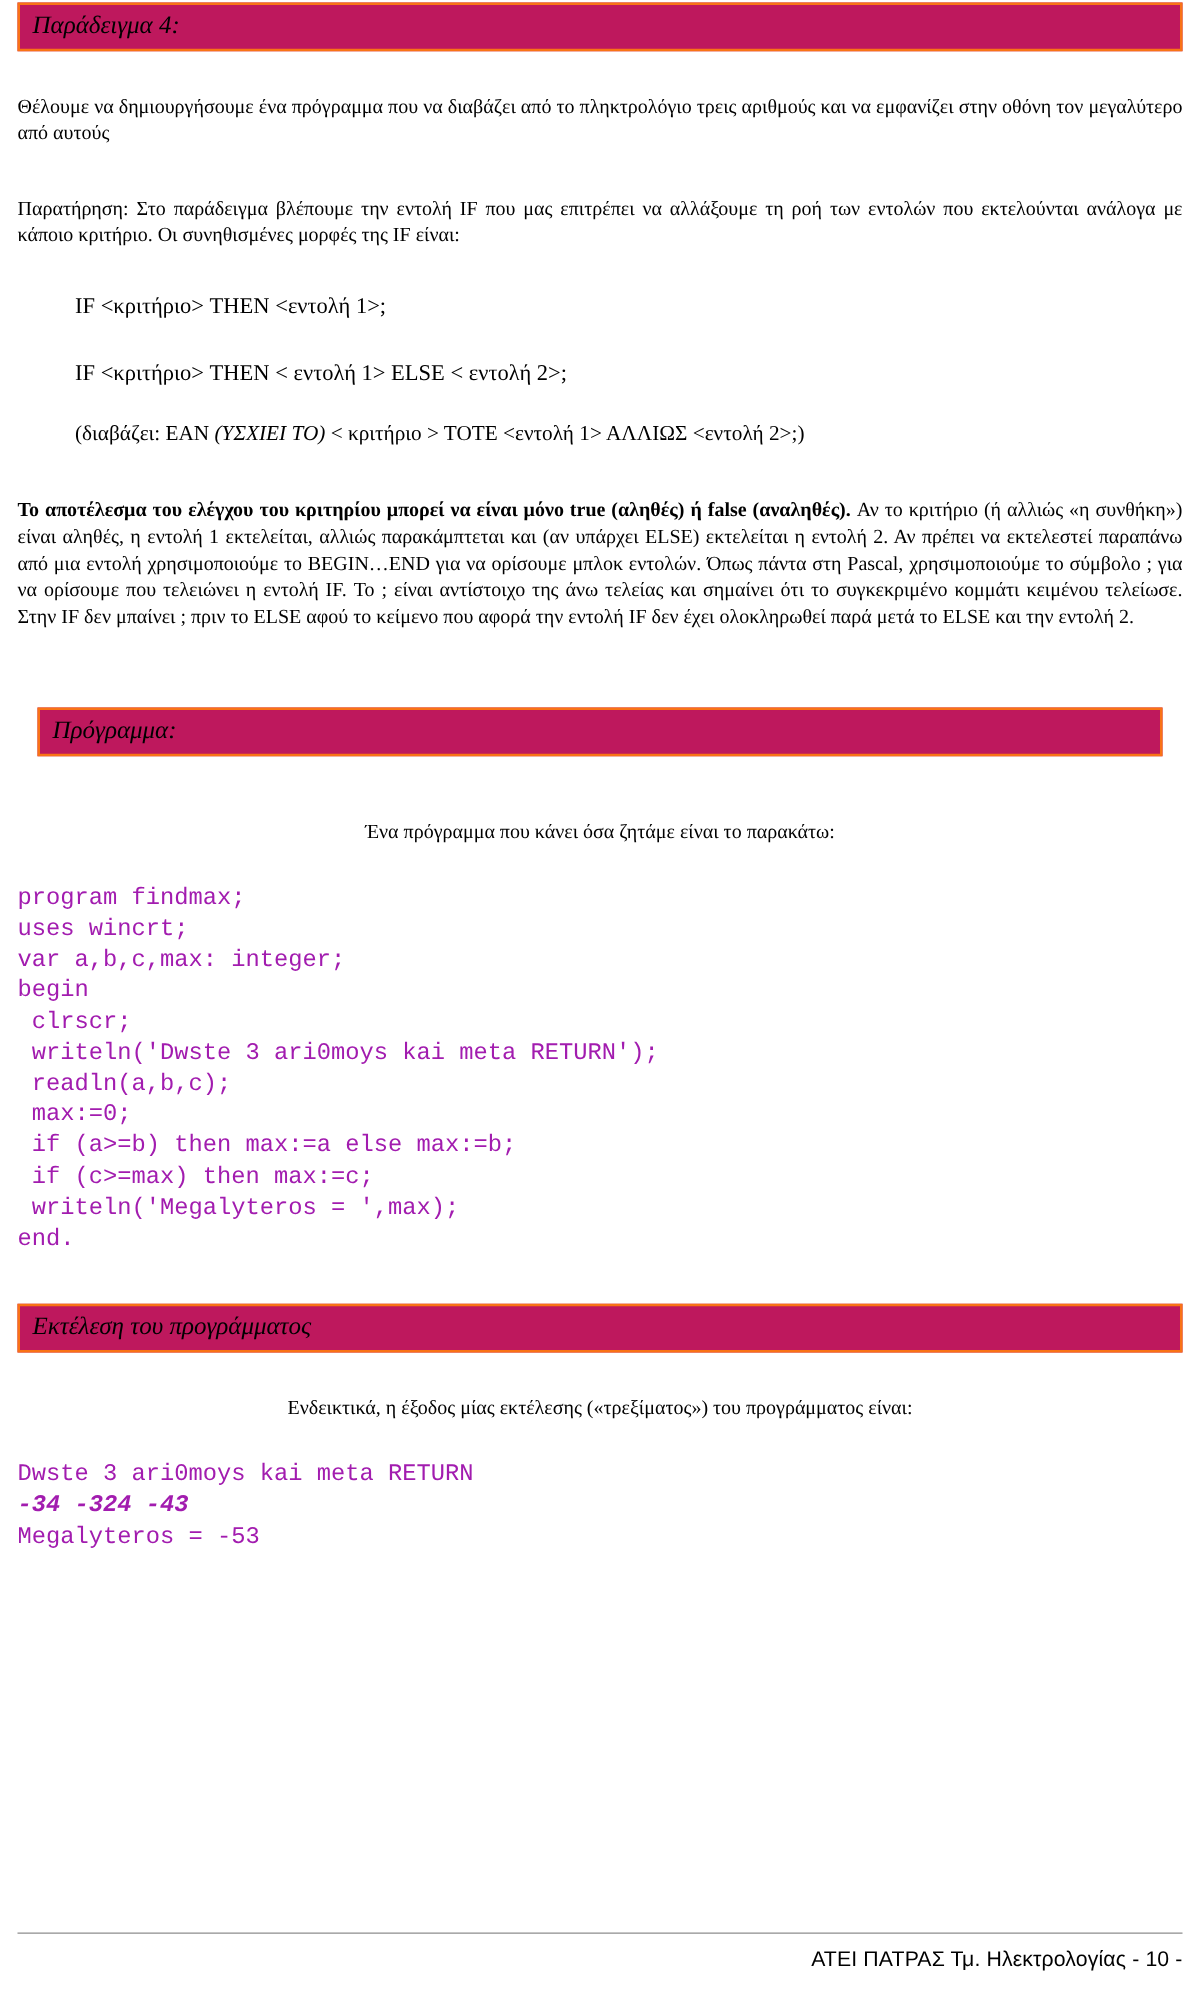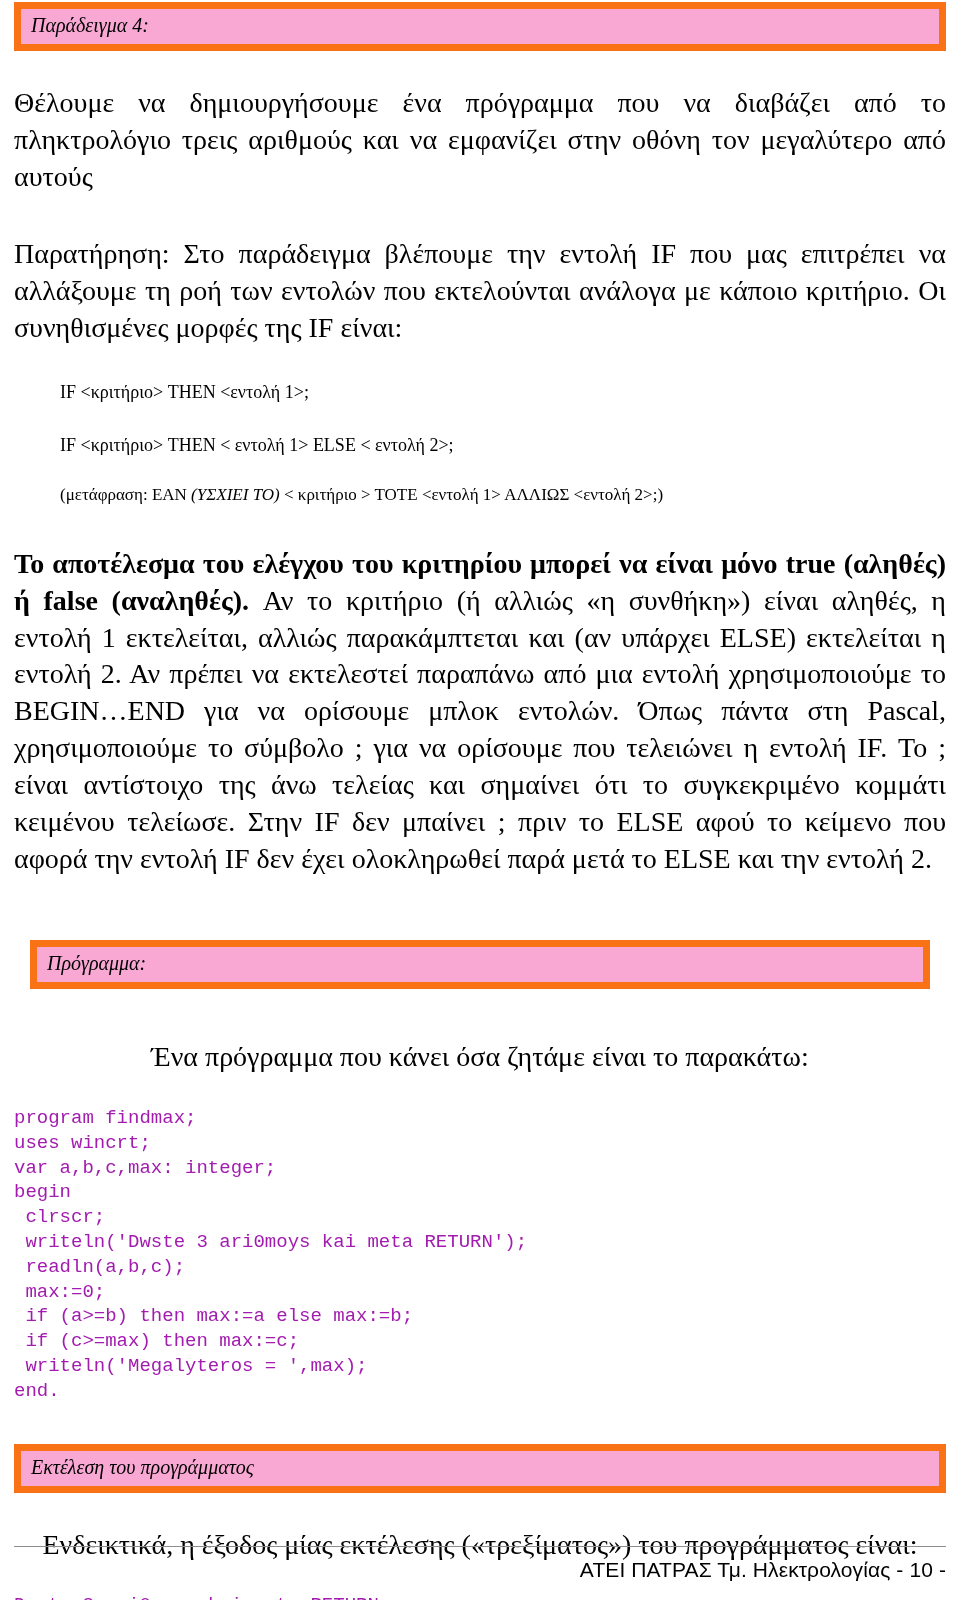--- a/index.html
+++ b/index.html
@@ -22,36 +22,36 @@
 
   .content {
     position: absolute;
     left: 14px;
     top: 0;
     width: 932px;
   }
 
   
   .section-box {
-    border: 7px solid #f97316;
+    border: 2px solid #f97316;
     box-sizing: border-box;
     padding: 5px 10px 7px 10px;
     font-style: italic;
     font-size: 20px;
     line-height: 1.15;
-    background: #f9a8d4;
+    background: #be185d;
   }
 
   .box-paradeigma { margin: 2px 0 0 0; }
   .box-programma  { margin: 16px; }
   .box-ektelesi   { margin: 0; }
 
   
   .para {
-    font-size: 28px;
+    font-size: 16px;
     line-height: 1.32;
     text-align: justify;
     margin: 0;
     hyphens: none;
   }
 
   .para.no-justify { text-align: center; }
 
   .para b { font-weight: bold; }
   .spacer-26 { height: 26px; }
@@ -106,21 +106,21 @@
     margin: 0;
     position: absolute;
     top: 14px;
   }
 
   .footer-text {
     position: absolute;
     top: 26px;
     right: 0;
     font-family: "Liberation Sans", "DejaVu Sans", sans-serif;
-    font-size: 21px;
+    font-size: 17px;
     letter-spacing: 0.1px;
     white-space: nowrap;
   }
 </style>
 </head>
 <body>
 
 <div class="page">
   <div class="content">
 
@@ -139,21 +139,21 @@
     <div class="spacer-34"></div>
 
     <div class="syntax-line">IF &lt;κριτήριο&gt; THEN &lt;εντολή 1&gt;;</div>
 
     <div class="spacer-30"></div>
 
     <div class="syntax-line">IF &lt;κριτήριο&gt; THEN &lt; εντολή 1&gt; ELSE &lt; εντολή 2&gt;;</div>
 
     <div class="spacer-26"></div>
 
-    <div class="syntax-line small"><span>(μετάφραση: ΕΑΝ </span><span class="it">(ΥΣΧΙΕΙ ΤΟ)</span><span> &lt; κριτήριο &gt; ΤΟΤΕ &lt;εντολή 1&gt; ΑΛΛΙΩΣ &lt;εντολή 2&gt;;)</span></div>
+    <div class="syntax-line small"><span>(διαβάζει: ΕΑΝ </span><span class="it">(ΥΣΧΙΕΙ ΤΟ)</span><span> &lt; κριτήριο &gt; ΤΟΤΕ &lt;εντολή 1&gt; ΑΛΛΙΩΣ &lt;εντολή 2&gt;;)</span></div>
 
     <div class="spacer-40"></div>
 
     <p class="para"><b>Το αποτέλεσμα του ελέγχου του κριτηρίου μπορεί να είναι μόνο true (αληθές) ή false (αναληθές).</b><span> Αν το κριτήριο (ή αλλιώς «η συνθήκη») είναι αληθές, η εντολή 1 εκτελείται, αλλιώς παρακάμπτεται και (αν υπάρχει ELSE) εκτελείται η εντολή 2. Αν πρέπει να εκτελεστεί παραπάνω από μια εντολή χρησιμοποιούμε το BEGIN…END για να ορίσουμε μπλοκ εντολών. Όπως πάντα στη Pascal, χρησιμοποιούμε το σύμβολο ; για να ορίσουμε που τελειώνει η εντολή IF. Το ; είναι αντίστοιχο της άνω τελείας και σημαίνει ότι το συγκεκριμένο κομμάτι κειμένου τελείωσε. Στην IF δεν μπαίνει ; πριν το ELSE αφού το κείμενο που αφορά την εντολή IF δεν έχει ολοκληρωθεί παρά μετά το ELSE και την εντολή 2.</span></p>
 
     <div class="spacer-46"></div>
 
     <div class="section-box box-programma">
       <span>Πρόγραμμα:</span>
     </div>

